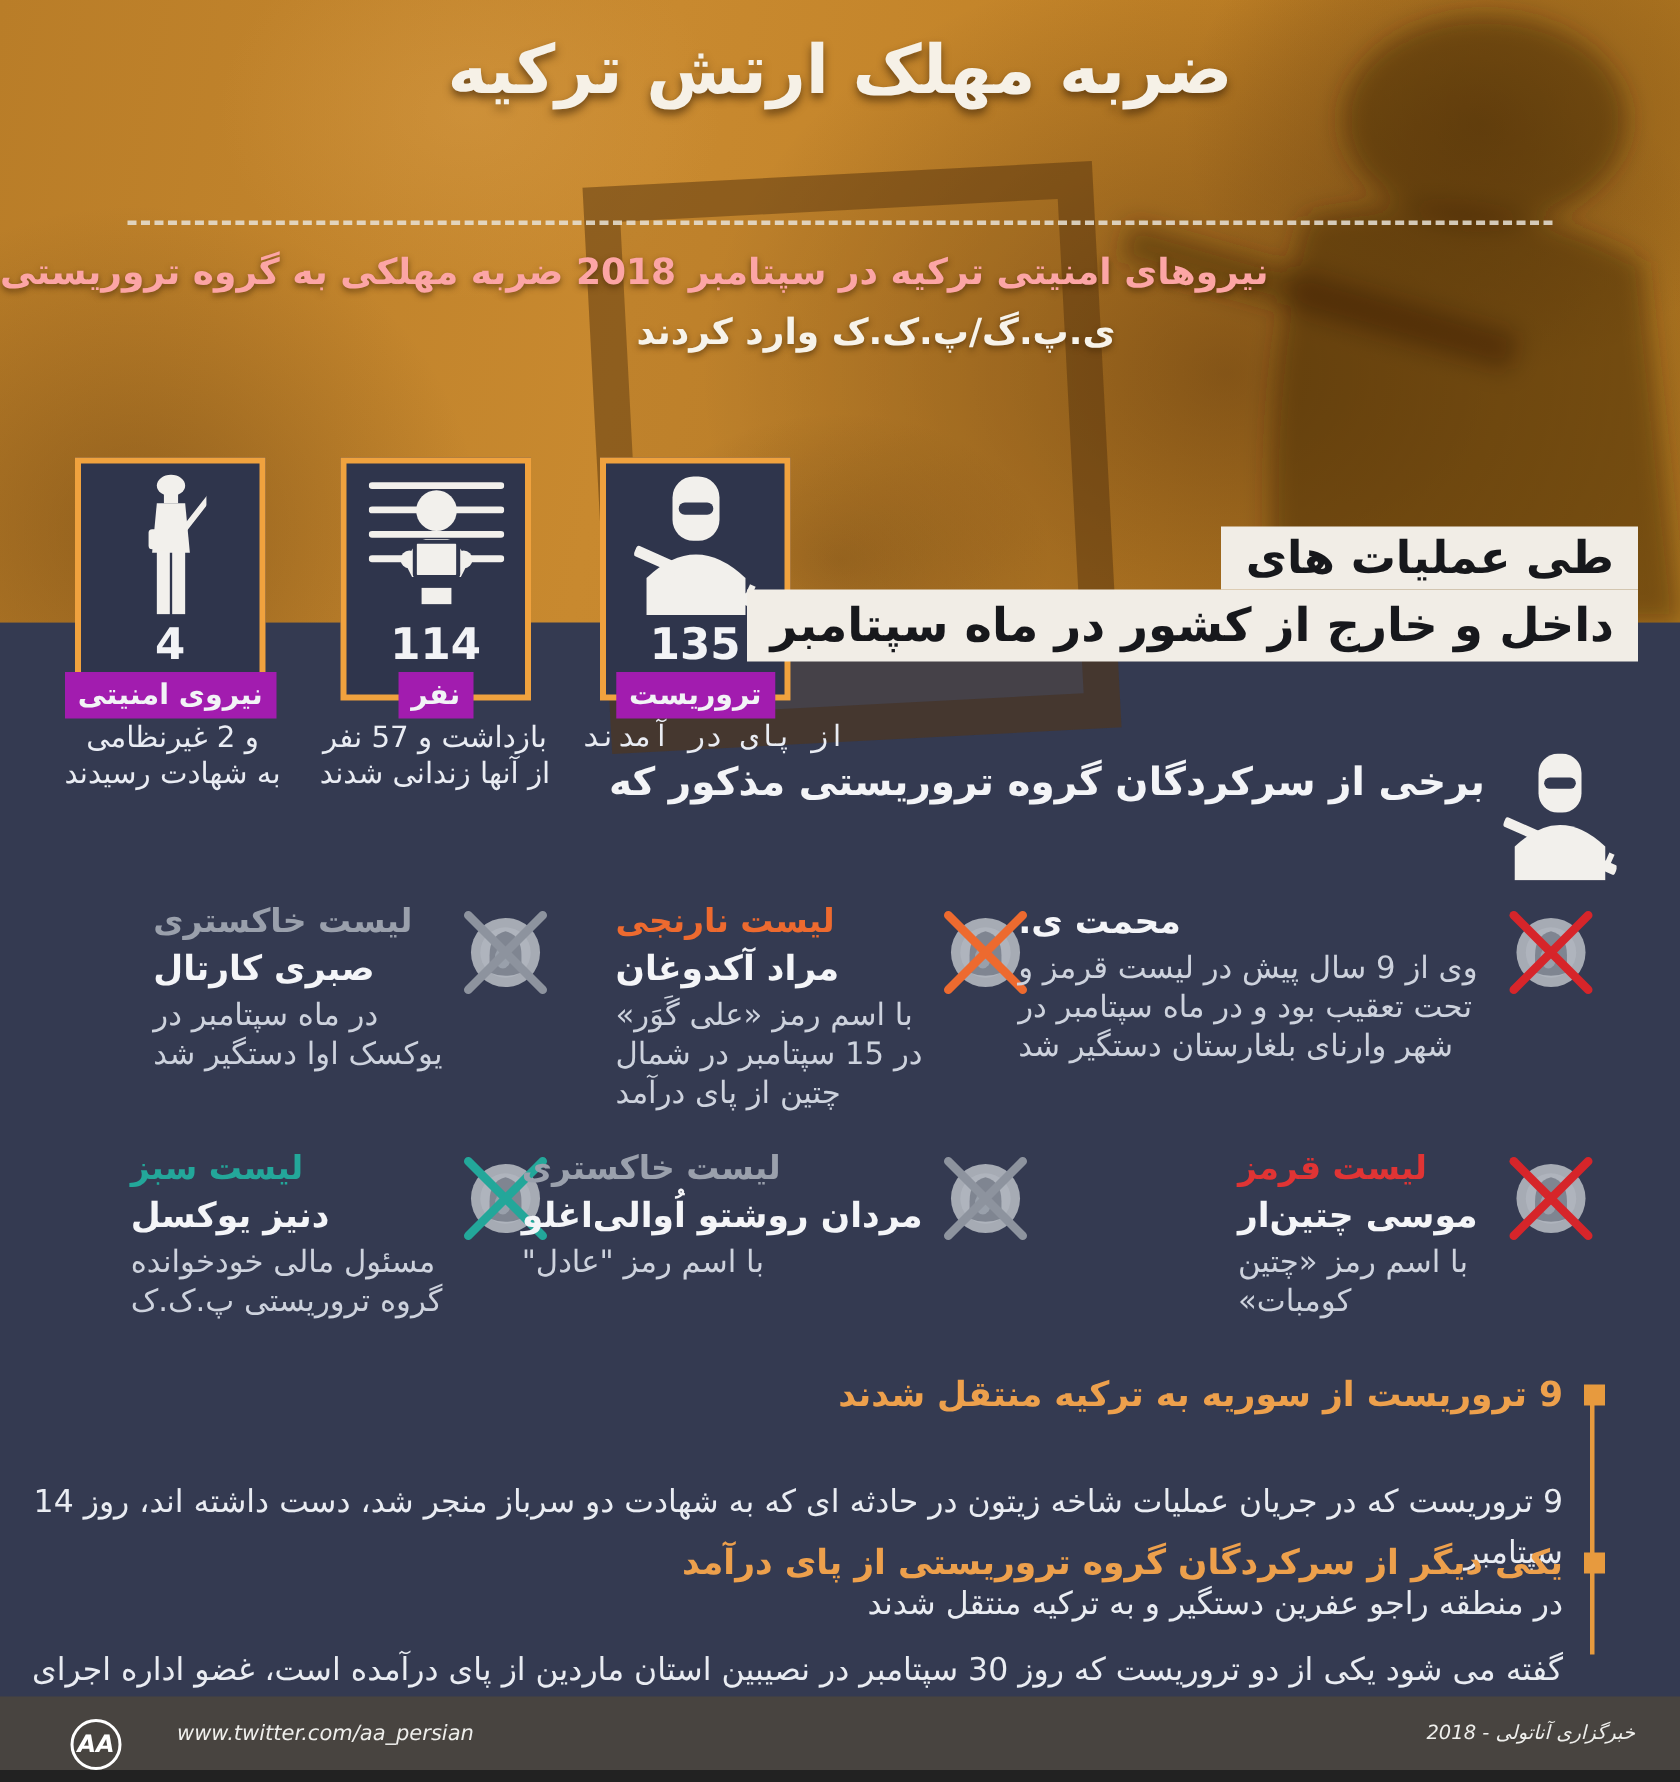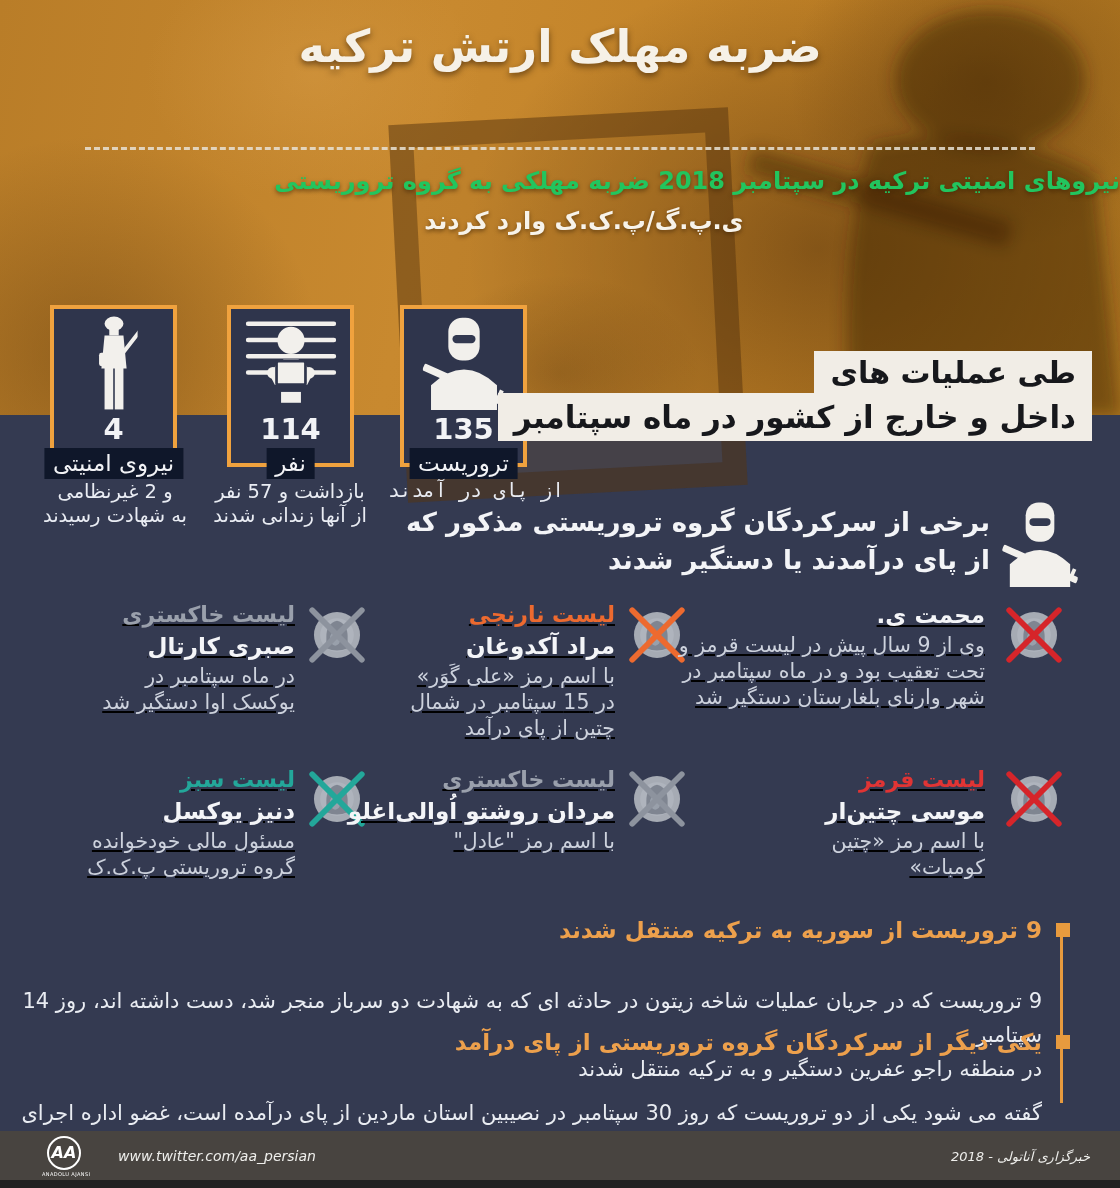--- a/index.html
+++ b/index.html
@@ -26,71 +26,71 @@
     border:24px solid rgba(70,40,10,.40);
     background:rgba(150,98,35,.18);
     transform:rotate(-3deg);
   }
   .hero-soldier{right:0;top:0;width:430px;height:415px;}
   .title-l1{top:20px;left:0;width:100%;text-align:center;direction:rtl;
     font-size:45px;font-weight:bold;color:#f6f1e7;text-shadow:0 3px 6px rgba(62,35,7,.65);}
   .title-l2{top:79px;left:0;width:100%;text-align:center;direction:rtl;
     font-size:42px;font-weight:bold;color:#f6f1e7;text-shadow:0 3px 6px rgba(62,35,7,.65);}
   .sep{top:147px;left:85px;width:950px;border-top:3px dashed rgba(232,226,214,.85);}
-  .sub-l1{top:167px;left:0;width:100%;text-align:right;direction:rtl;
-    font-size:24px;font-weight:bold;color:#22c55e;text-shadow:0 2px 4px rgba(62,35,7,.6);}
+  .sub-l1{top:167px;left:0;width:100%;text-align:left;direction:rtl;
+    font-size:24px;font-weight:bold;color:#fca5a5;text-shadow:0 2px 4px rgba(62,35,7,.6);}
   .sub-l2{top:207px;left:0;width:100%;text-align:center;direction:rtl;
     font-size:24px;font-weight:bold;color:#f7f3ea;text-shadow:0 2px 4px rgba(62,35,7,.6);margin-left:24px;}
   
   .stat{top:305px;width:127px;height:162px;box-sizing:border-box;
     border:4px solid #f0a23e;background:#2f354c;}
   .stat1{left:50px;} .stat2{left:227px;} .stat3{left:400px;}
   .stat-icon{position:absolute;top:6px;left:0;width:100%;height:96px;
     display:flex;align-items:center;justify-content:center;}
   .stat-num{position:absolute;bottom:17px;left:0;width:100%;text-align:center;
     font-size:29px;font-weight:bold;color:#f2f3f6;}
   .stat-label{position:absolute;bottom:-16px;left:50%;transform:translateX(-50%);
-    background:#0f172a;padding:0 9px;line-height:31px;white-space:nowrap;
-    font-size:23px;font-weight:normal;color:#f2f3f6;direction:rtl;}
+    background:#a21caf;padding:0 9px;line-height:31px;white-space:nowrap;
+    font-size:19px;font-weight:bold;color:#f2f3f6;direction:rtl;}
   .stat-cap{top:480px;width:230px;text-align:center;direction:rtl;
     font-size:19.5px;color:#e9ecf3;line-height:24px;}
   .cap1{left:0px;} .cap2{left:175px;} .cap3{left:361px;font-family:Liberation Mono, monospace;}
   
   .banner{right:28px;background:#f1ede6;color:#17181c;font-weight:bold;
     display:flex;align-items:center;direction:rtl;padding:0 16px;}
   .banner1{top:351px;height:42px;font-size:30px;}
   .banner2{top:393px;height:48px;font-size:31px;}
   
   .lead-icon{top:501px;right:40px;width:80px;height:86px;}
   .lead-text{top:503px;right:130px;text-align:right;direction:rtl;
     font-size:26px;font-weight:bold;color:#f3f4f7;line-height:38px;}
   .entry-icon{width:62px;height:62px;}
   .ei-r{right:55px;} .ei-m{right:432px;} .ei-l{right:752px;}
   .row1i{top:604px;} .row2i{top:768px;}
-  .entry-text{text-align:right;direction:rtl;text-decoration:underline;}
+  .entry-text{text-align:left;direction:rtl;}
   .et-r{right:135px;} .et-m{right:505px;} .et-l{right:825px;}
   .row1t{top:599px;} .row2t{top:764px;}
   .entry-list{font-size:22px;font-weight:bold;line-height:31px;}
   .entry-name{font-size:23px;font-weight:bold;color:#f4f5f8;line-height:33px;}
   .entry-line{font-size:20.5px;color:#cdd2dd;line-height:26px;}
   
   .vline{right:57px;top:931px;width:3px;height:172px;background:#e79a3e;}
   .bullet{right:50px;width:14px;height:14px;background:#e79a3e;}
   .b1{top:923px;} .b2{top:1035px;}
   .sec-head{right:78px;text-align:right;direction:rtl;
     font-size:23px;font-weight:bold;color:#eda04c;}
   .sec-body{right:78px;text-align:right;direction:rtl;
     font-size:21px;color:#e9ecf2;line-height:34px;margin-top:32px;}
   .s1h{top:917px;} .s1b{top:952px;}
   .s2h{top:1029px;} .s2b{top:1064px;}
   
   .footer{bottom:0;left:0;width:100%;height:49px;background:#484440;}
   .logo{left:42px;top:5px;width:44px;text-align:center;color:#fff;}
   .logo-circle{width:30px;height:30px;border:2.5px solid #fff;border-radius:50%;
-    margin:0 auto;display:flex;align-items:center;justify-content:center;
+    margin:10px auto;display:flex;align-items:center;justify-content:center;
     font-weight:bold;font-style:italic;font-size:16px;line-height:1;text-align:center;}
   .logo-sub{font-size:5px;letter-spacing:.4px;margin-top:1px;white-space:nowrap;}
   .twitter{left:118px;top:50%;transform:translateY(-50%);
     font-style:italic;font-size:14px;color:#efefec;}
   .credit{right:30px;top:50%;transform:translateY(-50%);direction:rtl;
     font-style:italic;font-size:13px;color:#efefec;margin-left:28px;}
 </style>
 </head>
 <body>
 
@@ -207,21 +207,20 @@
   </div>
 
   <div class="abs banner banner1">طی عملیات های</div>
   <div class="abs banner banner2">داخل و خارج از کشور در ماه سپتامبر</div>
 
   <svg class="abs lead-icon" viewBox="0 0 100 114">
       <use href="#sym-terrorist"></use>
     </svg>
   <div class="abs lead-text">
     <div>برخی از سرکردگان گروه تروریستی مذکور که</div>
-    <div>از پای درآمدند یا دستگیر شدند</div>
   </div>
 
   <svg class="abs entry-icon ei-r row1i" viewBox="0 0 70 70">
     <use href="#sym-suspect"></use>
     <g stroke-width="6.5" stroke-linecap="round" style="stroke: rgb(214, 37, 42);">
       <line x1="7" y1="7" x2="63" y2="63"></line>
         <line x1="63" y1="7" x2="7" y2="63"></line>
     </g>
   </svg>
   <svg class="abs entry-icon ei-m row1i" viewBox="0 0 70 70">

